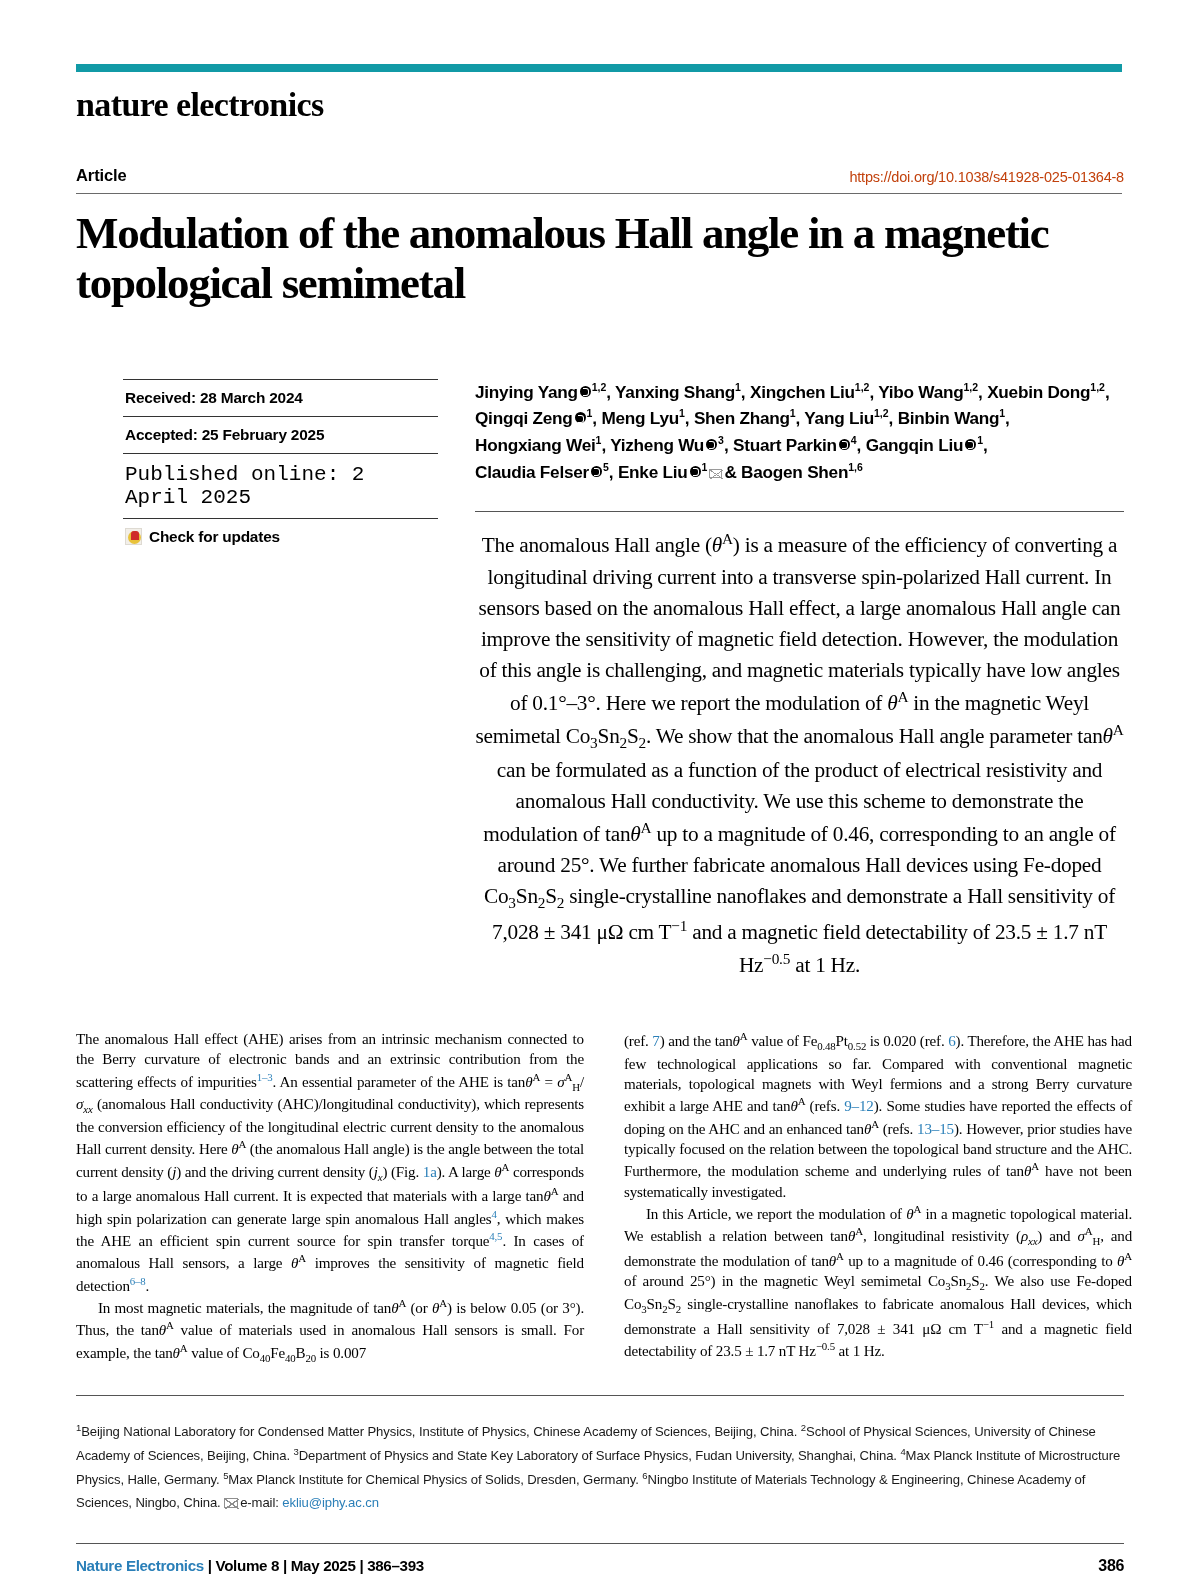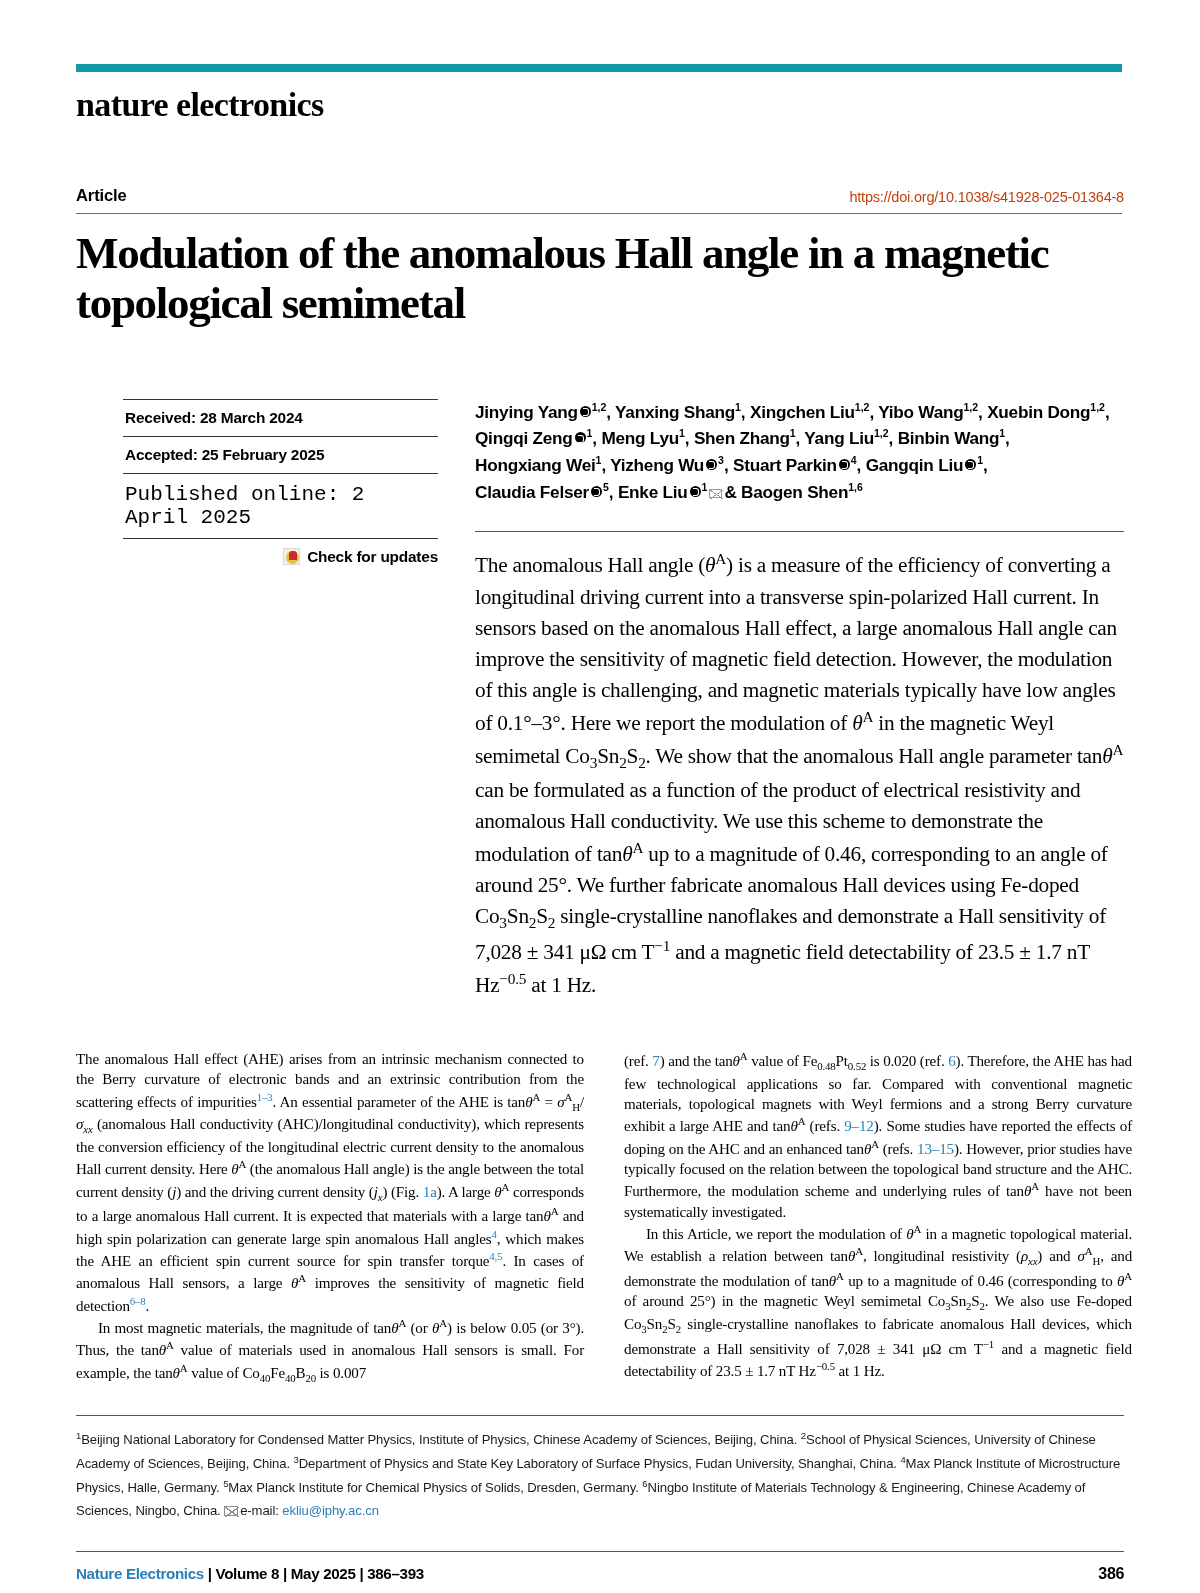--- a/index.html
+++ b/index.html
@@ -35,21 +35,21 @@
     letter-spacing: -0.6px;
     margin-top: 16px;
     line-height: 1.0;
   }
 
   
   .article-row {
     display: flex;
     align-items: flex-end;
     justify-content: space-between;
-    margin-top: 64px;
+    margin-top: 44px;
   }
   .article-label {
     font-size: 16.5px;
     font-weight: bold;
     letter-spacing: -0.1px;
   }
   .doi-link {
     font-size: 14.5px;
     color: #c2410c;
     text-decoration: none;
@@ -102,21 +102,20 @@
     letter-spacing: 0;
   }
   .check-row {
     display: flex;
     align-items: center;
     gap: 7px;
     padding: 9px 0 9px 2px;
     font-size: 15.4px;
     font-weight: bold;
     letter-spacing: -0.2px;
-    justify-content: flex-end;
   }
   .check-icon {
     width: 17px; height: 17px;
     position: relative;
     background: #f2efe9;
     border: 1px solid #dedad2;
     flex: 0 0 17px;
   }
   .check-icon::before {
     content: "";
@@ -180,21 +179,21 @@
   }
 
   
   .abstract-rule { border-top: 1.2px solid #555; margin-top: 26px; }
   .abstract {
     font-family: "Liberation Serif", serif;
     font-size: 21.3px;
     line-height: 1.46;
     margin-top: 16px;
     letter-spacing: -0.25px;
-    text-align: left;
+    text-align: center;
   }
 
   
   .body-cols {
     display: flex;
     margin-top: 48px;
     gap: 40px;
   }
   .body-col {
     width: 508px;
@@ -210,21 +209,21 @@
   .ref { color: #2a7fb8; }
   sub { font-size: 0.72em; }
   sup { font-size: 0.72em; }
   .it { font-style: italic; }
 
   
   .aff-rule { border-top: 1.2px solid #555; margin-top: 30px; }
   .affiliations {
     font-size: 13.1px;
     line-height: 1.72;
-    margin-top: 12px;
+    margin-top: 24px;
     letter-spacing: -0.1px;
     color: #1a1a1a;
   }
   .affiliations sup { font-size: 9.5px; vertical-align: super; }
   .aff-env {
     display: inline-block;
     width: 14px; height: 10px;
     border: 1px solid #8f8f8f;
     position: relative;
     vertical-align: -1px;

